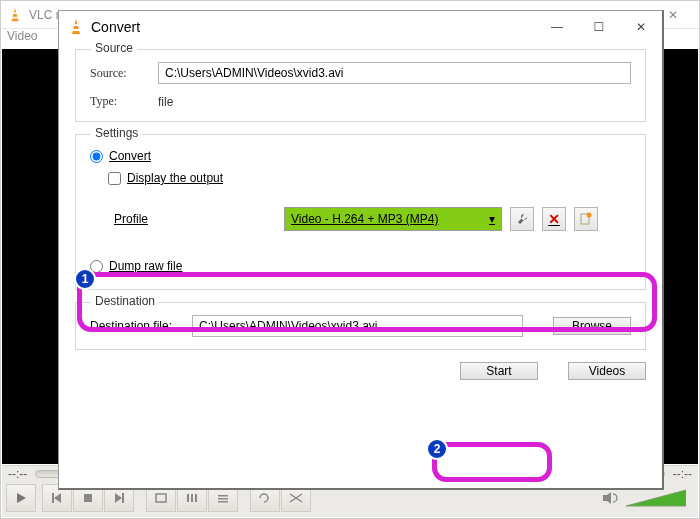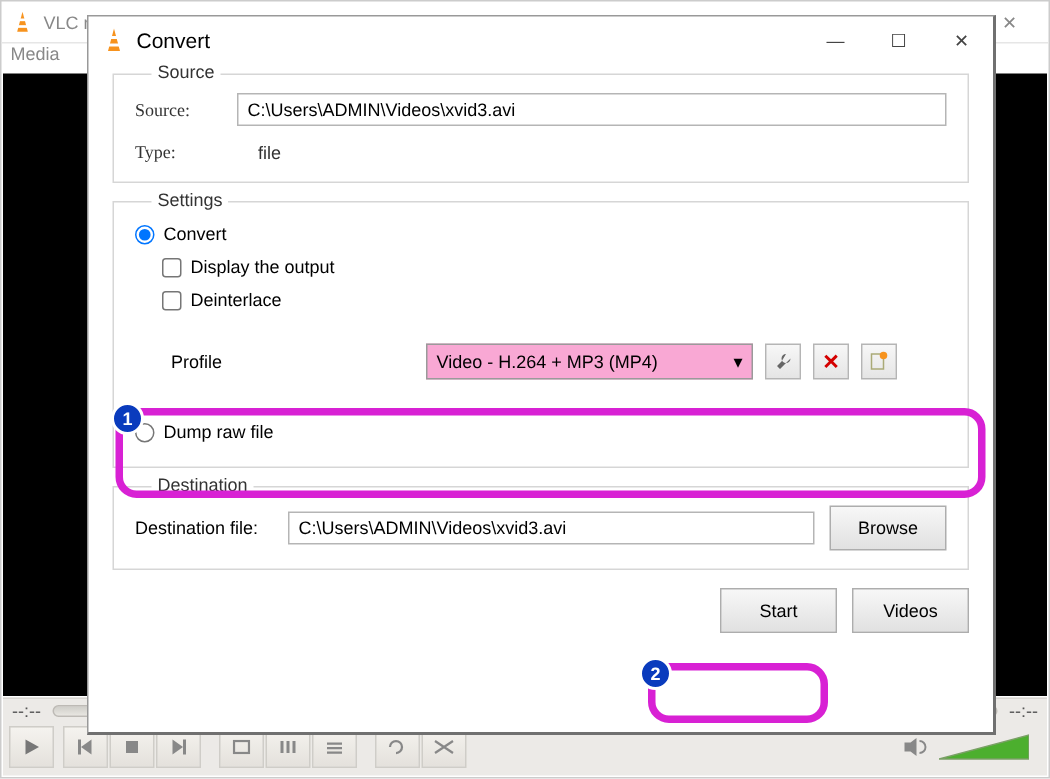--- a/index.html
+++ b/index.html
@@ -21,39 +21,39 @@
   .vol-tri svg { width:60px; height:20px; display:block; }
   
   .dialog { position:absolute; left:58px; top:10px; width:606px; height:480px; background:#fff; border:1px solid #999; border-right:2px solid #707070; border-bottom:2px solid #707070; }
   .dlg-titlebar { height:32px; display:flex; align-items:center; padding:0 0 0 8px; }
   .dlg-title { font-size:14px; color:#000; }
   .cone { width:18px; height:18px; margin-right:6px; }
   .dlg-winctrls { margin-left:auto; display:flex; height:32px; }
   .dlg-winctrls div { width:42px; display:flex; align-items:center; justify-content:center; color:#444; }
   .dlg-body { padding:6px 16px 0 16px; }
   .group { border:1px solid #d6d6d6; margin-bottom:12px; padding:12px 14px 12px 14px; position:relative; }
-  .group .legend { position:absolute; top:-9px; left:25px; background:#fff; padding:0 4px; color:#333; }
+  .group .legend { position:absolute; top:-9px; left:15px; background:#fff; padding:0 4px; color:#333; }
   .form-row { display:flex; align-items:center; margin-bottom:10px; }
   .form-row .lab { width:68px; color:#333;font-family:Liberation Serif, serif; }
   .text-input { flex:1; height:22px; border:1px solid #b5b5b5; padding:2px 6px; background:#fff; color:#000; }
-  .read-val { color:#333;margin-left:14px; }
+  .read-val { color:#333; }
   .radio-row, .check-row { display:flex; align-items:center; margin:2px 0 8px 0; }
   .radio-row input, .check-row input { margin:0 6px 0 0; }
   .indent { margin-left:18px; }
   .profile-row { display:flex; align-items:center; margin-top:12px; }
   .profile-row .plab { width:170px; color:#000; }
-  .select { flex:0 0 218px; height:24px; border:1px solid #9a9a9a; background:#f9a8d4; display:flex; align-items:center; padding:0 6px; color:#000; position:relative; }
+  .select { flex:0 0 218px; height:24px; border:1px solid #9a9a9a; background:#84cc16; display:flex; align-items:center; padding:0 6px; color:#000; position:relative; }
   .select .chevron { margin-left:auto; }
   .icon-btn { width:24px; height:24px; border:1px solid #b5b5b5; background:linear-gradient(#f7f7f7,#e5e5e5); margin-left:8px; display:flex; align-items:center; justify-content:center; color:#444; }
-  .btn { height:30px; border:1px solid #adadad; background:linear-gradient(#f7f7f7,#e1e1e1); padding:0 18px; display:flex; align-items:center; justify-content:center; color:#000; }
+  .btn { height:18px; border:1px solid #adadad; background:linear-gradient(#f7f7f7,#e1e1e1); padding:0 18px; display:flex; align-items:center; justify-content:center; color:#000;margin-left:20px; }
   .footer { display:flex; justify-content:flex-end; gap:10px; padding:0 16px 10px 0; }
   
   .annot { position:absolute; border:5px solid #d821d4; border-radius:14px; pointer-events:none; }
   .annot-badge { position:absolute; width:22px; height:22px; border-radius:50%; background:#0a3bbd; color:#fff; font-weight:bold; display:flex; align-items:center; justify-content:center; border:2px solid #fff; font-size:12px; pointer-events:none; z-index:4;}
-  .settings-group { padding-bottom:16px; }
+  .settings-group { padding-bottom:16px;text-decoration:underline; }
   .dest-row { display:flex; align-items:center; gap:10px; }
   .dest-lab { width:92px; }
 </style>
 </head>
 <body>
 
 <div class="main-window">
   <div class="main-titlebar">
     <svg class="icon" viewBox="0 0 18 18">
         <polygon points="9,1 13,16 5,16" fill="#f7931e"></polygon>
@@ -61,21 +61,21 @@
         <rect x="5.4" y="11" width="7.2" height="2" fill="#fff"></rect>
       </svg>
     <span>VLC media player</span>
     <div class="main-winctrls">
       <div>—</div>
       <div>☐</div>
       <div>✕</div>
     </div>
   </div>
   <div class="main-menubar">
-    <span>Media</span>
+    <span>Video</span>
   </div>
   <div class="black-area"></div>
   <div class="bottom-chrome">
     <div class="timebar">
       <span>--:--</span>
       <div class="timetrack"></div>
       <span>--:--</span>
     </div>
     <div class="controls-row">
       <div class="tbtn">
@@ -183,24 +183,20 @@
       <label class="radio-row">
         <input type="radio" name="mode" checked="" style="">
         <span>Convert</span>
       </label>
 
       <label class="check-row indent" style="margin-top:4px">
         <input type="checkbox" style="">
         <span>Display the output</span>
       </label>
 
-      <label class="check-row indent">
-        <input type="checkbox" style="">
-        <span>Deinterlace</span>
-      </label>
 
       <div class="profile-row indent" style="position:relative; padding:10px 6px;">
         <span class="plab">Profile</span>
         <div class="select">
           <span>Video - H.264 + MP3 (MP4)</span>
           <span class="chevron">▾</span>
         </div>
         <div class="icon-btn" title="Edit">
           <svg width="14" height="14" viewBox="0 0 14 14">
               <path d="M9,2 A3,3 0 1 0 12,5 L8,9 L5,12 L3,10 L6,7 Z" fill="#666"></path>

